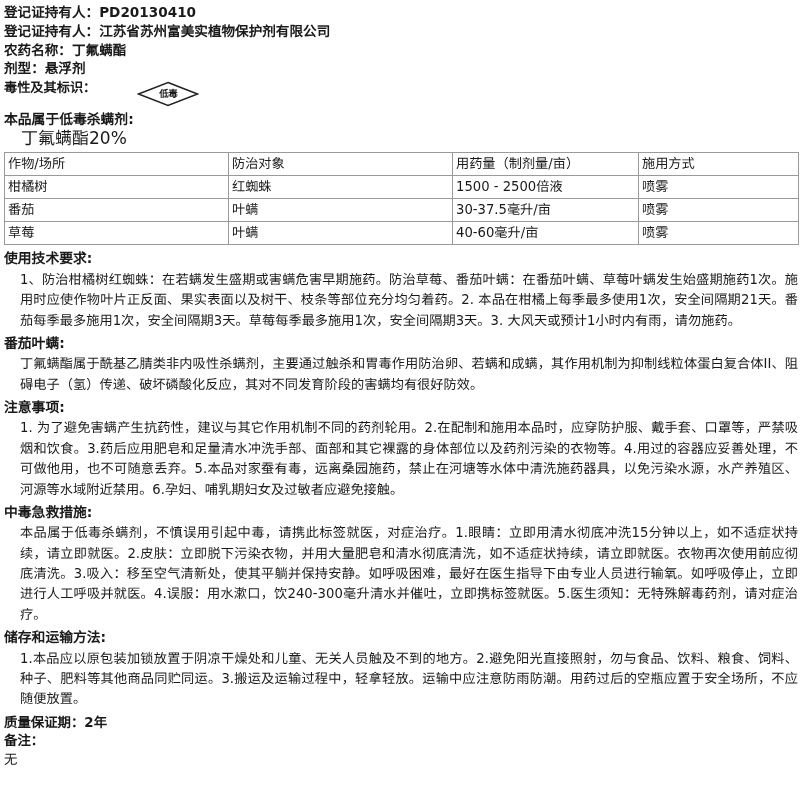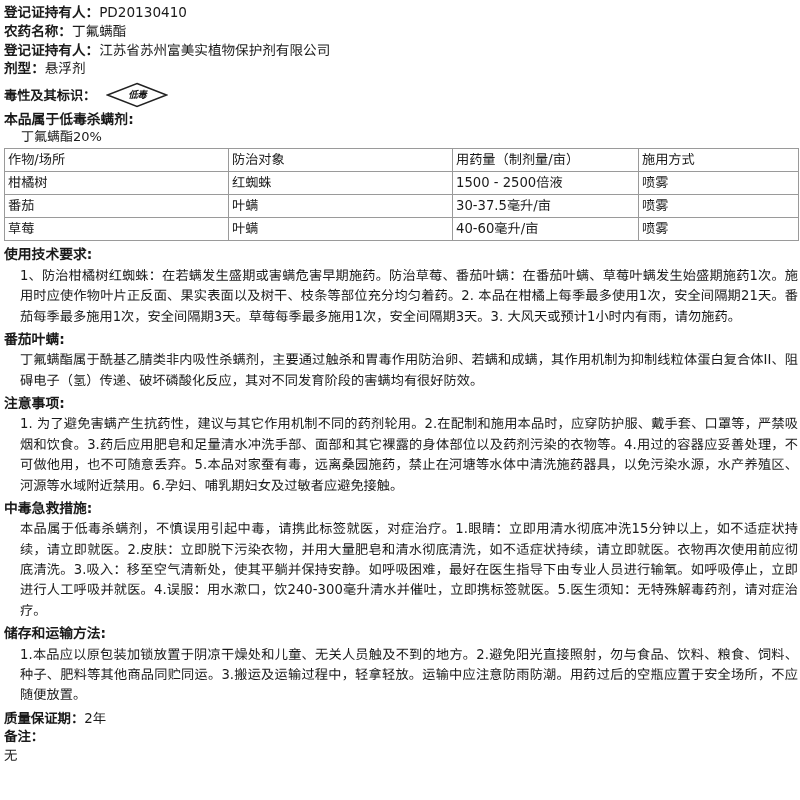--- a/index.html
+++ b/index.html
@@ -28,37 +28,37 @@
   .row {
     display: block;
     white-space: nowrap;
     margin: 0 0 5.2px 0;
     font-size: 13.6px;
   }
   .lbl {
     font-weight: bold;
   }
   .val {
-    font-weight: normal;
+    font-weight: bold;
   }
 
   
   .tox-row {
     display: flex;
-    align-items: center;
+    align-items: flex-start;
     margin: 0 0 4px 0;
     height: 28px;
+    gap: 31px;
   }
   .tox-symbol {
     margin-left: 10px;
     width: 62px;
     height: 26px;
     position: relative;
     display: inline-block;
-    font-style: italic;
   }
   .tox-symbol .diamond {
     position: absolute;
     left: 0; top: 0;
     width: 62px; height: 26px;
   }
   .tox-symbol .tox-text {
     position: absolute;
     left: 0; top: 0;
     width: 62px; height: 26px;
@@ -75,21 +75,21 @@
   .sec-head {
     font-weight: bold;
     font-size: 13.8px;
     margin: 3px 0 3.5px 0;
     display: block;
   }
 
   .indent {
     padding-left: 17px;
     display: block;
-    font-size: 13px;
+    font-size: 17px;
     margin-bottom: 5px;
   }
 
   
   .para {
     display: block;
     font-size: 13.2px;
     line-height: 20.4px;
     text-align: justify;
     text-justify: inter-ideograph;
@@ -128,25 +128,25 @@
 </head>
 <body>
 
 <div class="page">
 
   <div class="row">
     <span class="lbl">登记证持有人：</span><span class="val">PD20130410</span>
   </div>
 
   <div class="row">
+    <span class="lbl">登记证持有人：</span><span class="val">江苏省苏州富美实植物保护剂有限公司</span>
+  </div>
+
+  <div class="row">
     <span class="lbl">农药名称：</span><span class="val">丁氟螨酯</span>
-  </div>
-
-  <div class="row">
-    <span class="lbl">登记证持有人：</span><span class="val">江苏省苏州富美实植物保护剂有限公司</span>
   </div>
 
   <div class="row">
     <span class="lbl">剂型：</span><span class="val">悬浮剂</span>
   </div>
 
   <div class="tox-row">
     <span class="lbl">毒性及其标识：</span>
     <span class="tox-symbol">
       <svg class="diamond" viewBox="0 0 62 26" xmlns="http://www.w3.org/2000/svg">

